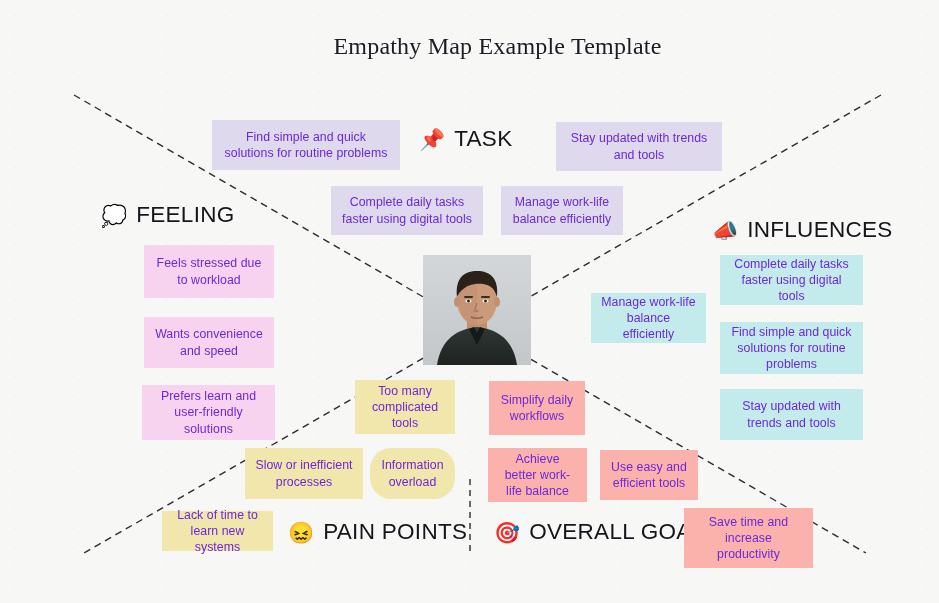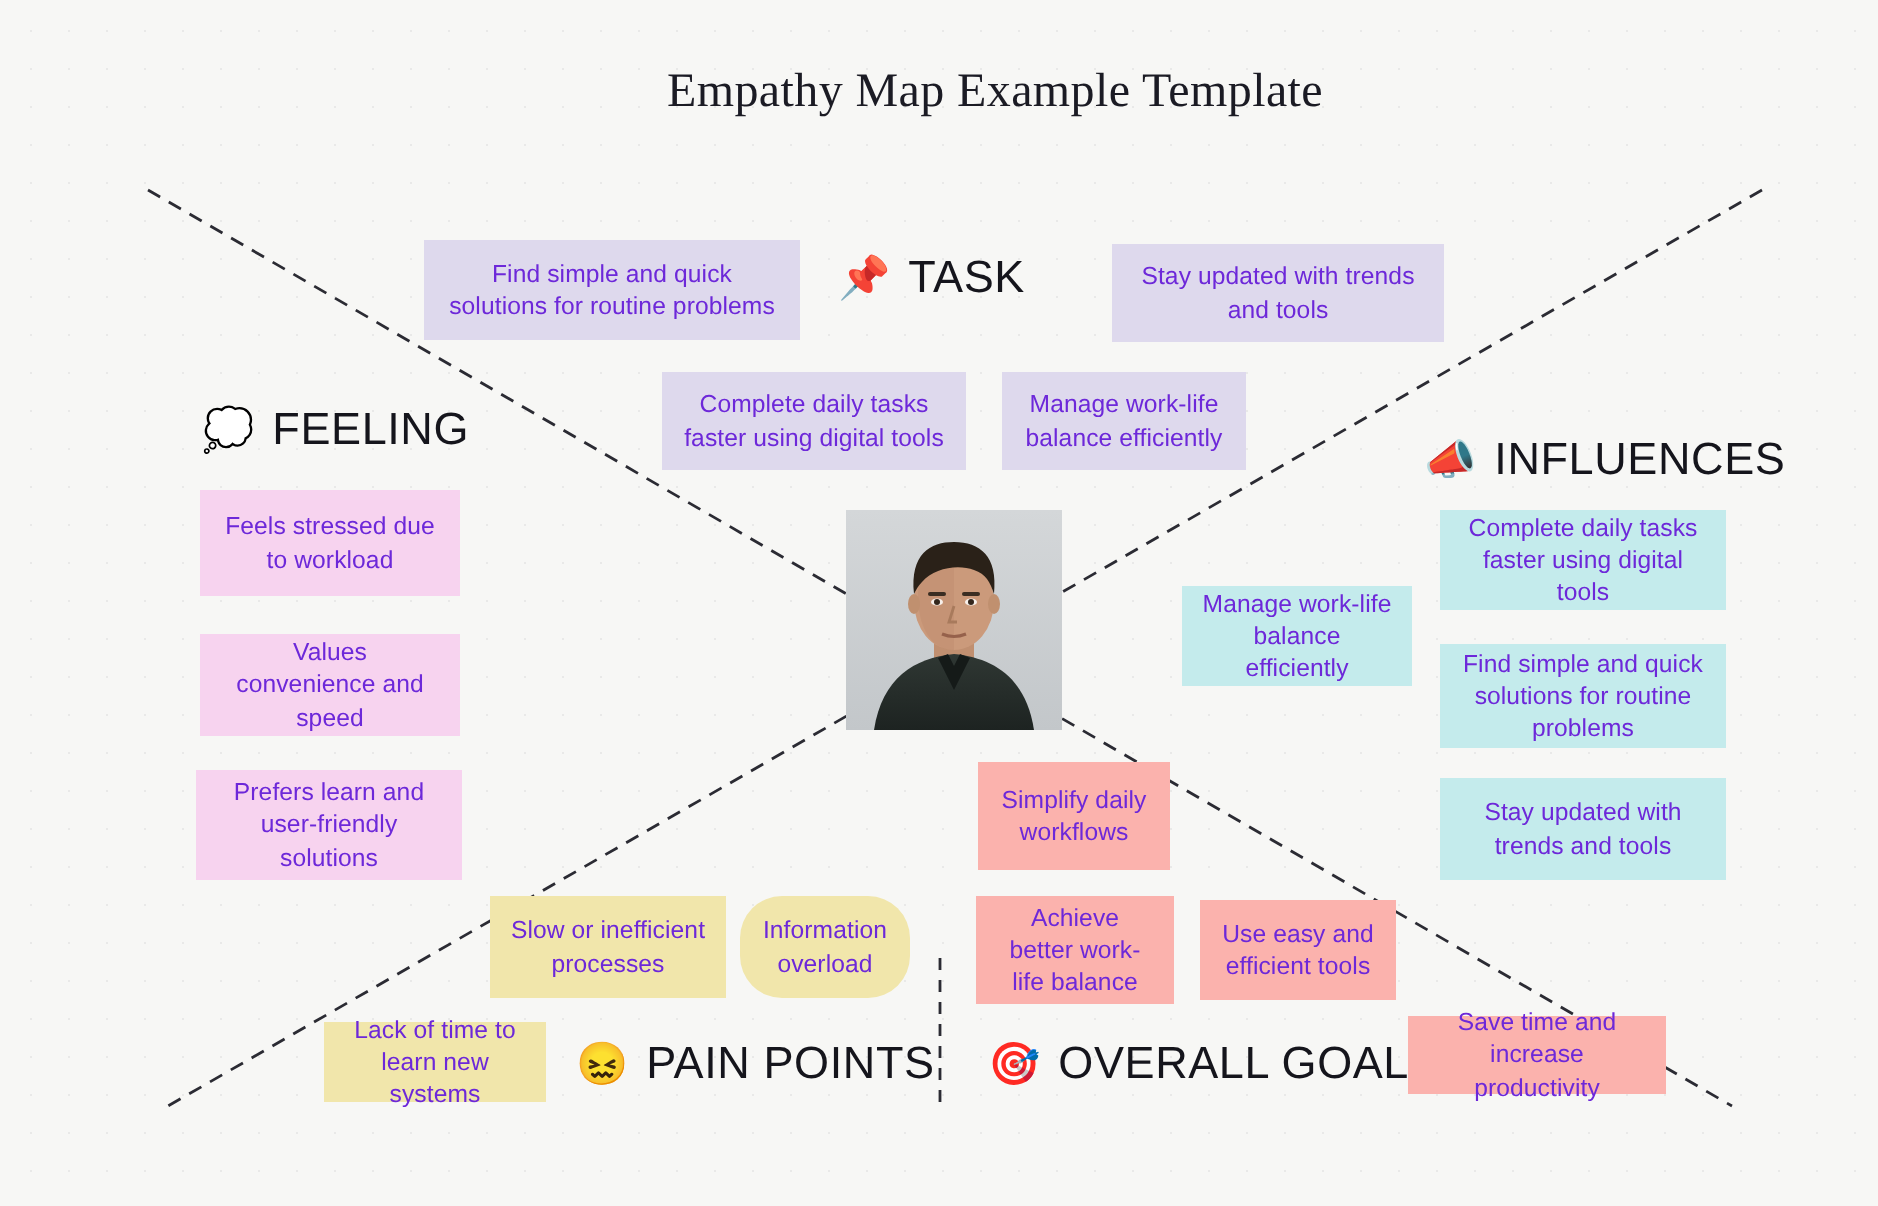--- a/index.html
+++ b/index.html
@@ -79,21 +79,21 @@
     justify-content: center;
     text-align: center;
     font-size: 12.3px;
     line-height: 1.32;
     color: #6d28d9;
     padding: 7px 10px;
     letter-spacing: 0.05px;
   }
 
   .c-lav   { background: #ded9ed; }
-  .c-pink  { background: #f7d3ef; }
+  .c-pink  { background: #f7d3ef; margin-left: 44px; }
   .c-teal  { background: #c4ebec; }
   .c-yellow{ background: #f1e6ab; }
   .c-salmon{ background: #fbb2ad; }
 
   
   .persona-photo {
     position: absolute;
     left: 423px;
     top: 255px;
     width: 108px;
@@ -133,21 +133,21 @@
   <div class="card c-lav" style="left:501px; top:186px; width:122px; height:49px;">Manage work-life balance efficiently</div>
 
   <div class="quad-label" style="left:101px; top:202px;">
     <span class="q-emoji">💭</span>
     <span class="q-text">FEELING</span>
   </div>
 
   <div class="card c-pink" style="left:100px; top:245px; width:130px; height:53px;">Feels stressed due to workload</div>
 
 
-  <div class="card c-pink" style="left:100px; top:317px; width:130px; height:51px;">Values convenience and speed</div>
+  <div class="card c-pink" style="left:100px; top:317px; width:130px; height:51px;">Wants convenience and speed</div>
 
   <div class="card c-pink" style="left:98px; top:385px; width:133px; height:55px;">Prefers learn and user-friendly solutions</div>
 
   <div class="quad-label" style="left:712px; top:217px;">
     <span class="q-emoji">📣</span>
     <span class="q-text">INFLUENCES</span>
   </div>
 
   <div class="card c-teal" style="left:720px; top:255px; width:143px; height:50px;">Complete daily tasks faster using digital tools</div>
 
@@ -155,39 +155,40 @@
 
   <div class="card c-teal" style="left:720px; top:322px; width:143px; height:52px;">Find simple and quick solutions for routine problems</div>
 
   <div class="card c-teal" style="left:720px; top:389px; width:143px; height:51px;">Stay updated with trends and tools</div>
 
   <div class="quad-label" style="left:288px; top:519px;">
     <span class="q-emoji">😖</span>
     <span class="q-text">PAIN POINTS</span>
   </div>
 
+  <div class="card c-yellow" style="left:355px; top:380px; width:100px; height:54px;">Too many complicated tools</div>
 
   <div class="card c-yellow" style="left:245px; top:448px; width:118px; height:51px;">Slow or inefficient processes</div>
 
   <div class="card c-yellow" style="left:370px; top:448px; width:85px; height:51px;border-radius:21px;">Information overload</div>
 
   <div class="card c-yellow" style="left:162px; top:511px; width:111px; height:40px;">Lack of time to learn new systems</div>
 
   <div class="quad-label" style="left:494px; top:519px;">
     <span class="q-emoji">🎯</span>
     <span class="q-text">OVERALL GOAL</span>
   </div>
 
   <div class="card c-salmon" style="left:489px; top:381px; width:96px; height:54px;">Simplify daily workflows</div>
 
   <div class="card c-salmon" style="left:488px; top:448px; width:99px; height:54px;">Achieve better work-life balance</div>
 
   <div class="card c-salmon" style="left:600px; top:450px; width:98px; height:50px;">Use easy and efficient tools</div>
 
-  <div class="card c-salmon" style="left:684px; top:508px; width:129px; height:39px;margin-left:20px;">Save time and increase productivity</div>
+  <div class="card c-salmon" style="left:684px; top:508px; width:129px; height:60px;">Save time and increase productivity</div>
 
   <div class="persona-photo">
     <svg width="108" height="110" viewBox="0 0 108 110" aria-hidden="true">
       <defs>
         <linearGradient id="bgGrad" x1="0" y1="0" x2="0" y2="1">
           <stop offset="0%" stop-color="#d4d7d9"></stop>
           <stop offset="100%" stop-color="#c3c7ca"></stop>
         </linearGradient>
         <linearGradient id="shirtGrad" x1="0" y1="0" x2="0" y2="1">
           <stop offset="0%" stop-color="#2f3733"></stop>

